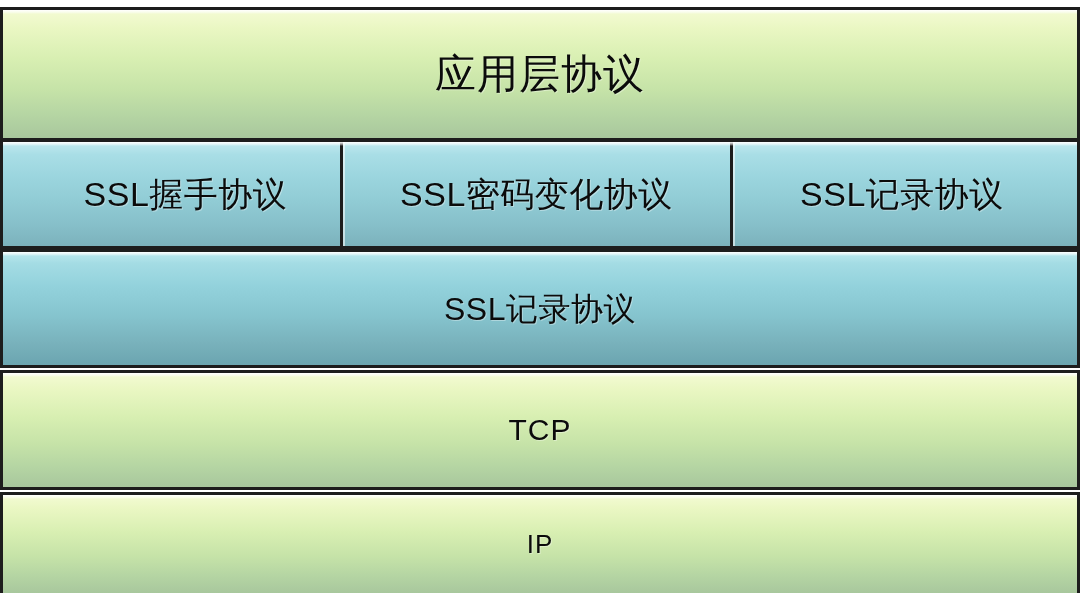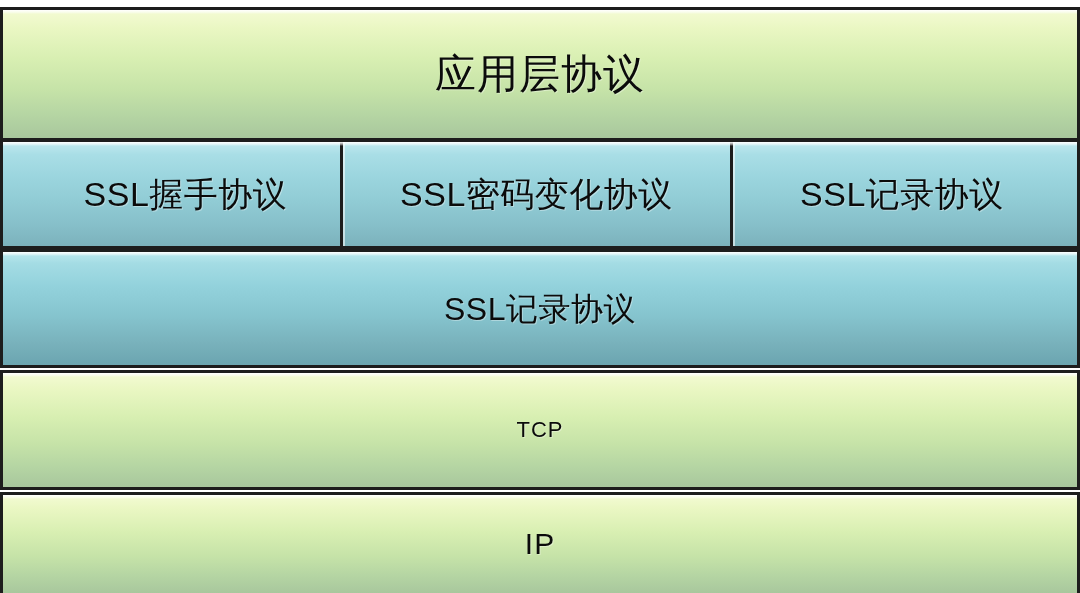--- a/index.html
+++ b/index.html
@@ -113,22 +113,22 @@
     z-index: 4;
     color: #0b0b0b;
     font-weight: 400;
     line-height: 1;
     white-space: nowrap;
     text-shadow: 1px 1px 0 rgba(255,255,255,0.35);
   }
   .label-xl   { font-size: 41px; letter-spacing: 1px; }
   .label-lg   { font-size: 34px; letter-spacing: 0.5px; }
   .label-md   { font-size: 32px; letter-spacing: 0.5px; }
-  .label-tcp  { font-size: 22px; letter-spacing: 1px; }
-  .label-ip   { font-size: 30px; letter-spacing: 1px; }
+  .label-tcp  { font-size: 30px; letter-spacing: 1px; }
+  .label-ip   { font-size: 26px; letter-spacing: 1px; }
 
   
   #band-application { top: 7px;   height: 134px; }
   #band-subproto    { top: 139px; height: 110px; }
   #band-record      { top: 249px; height: 119px; }
   #band-tcp         { top: 370px; height: 120px; }
   #band-ip          { top: 492px; height: 104px; }
 </style>
 </head>
 <body>

